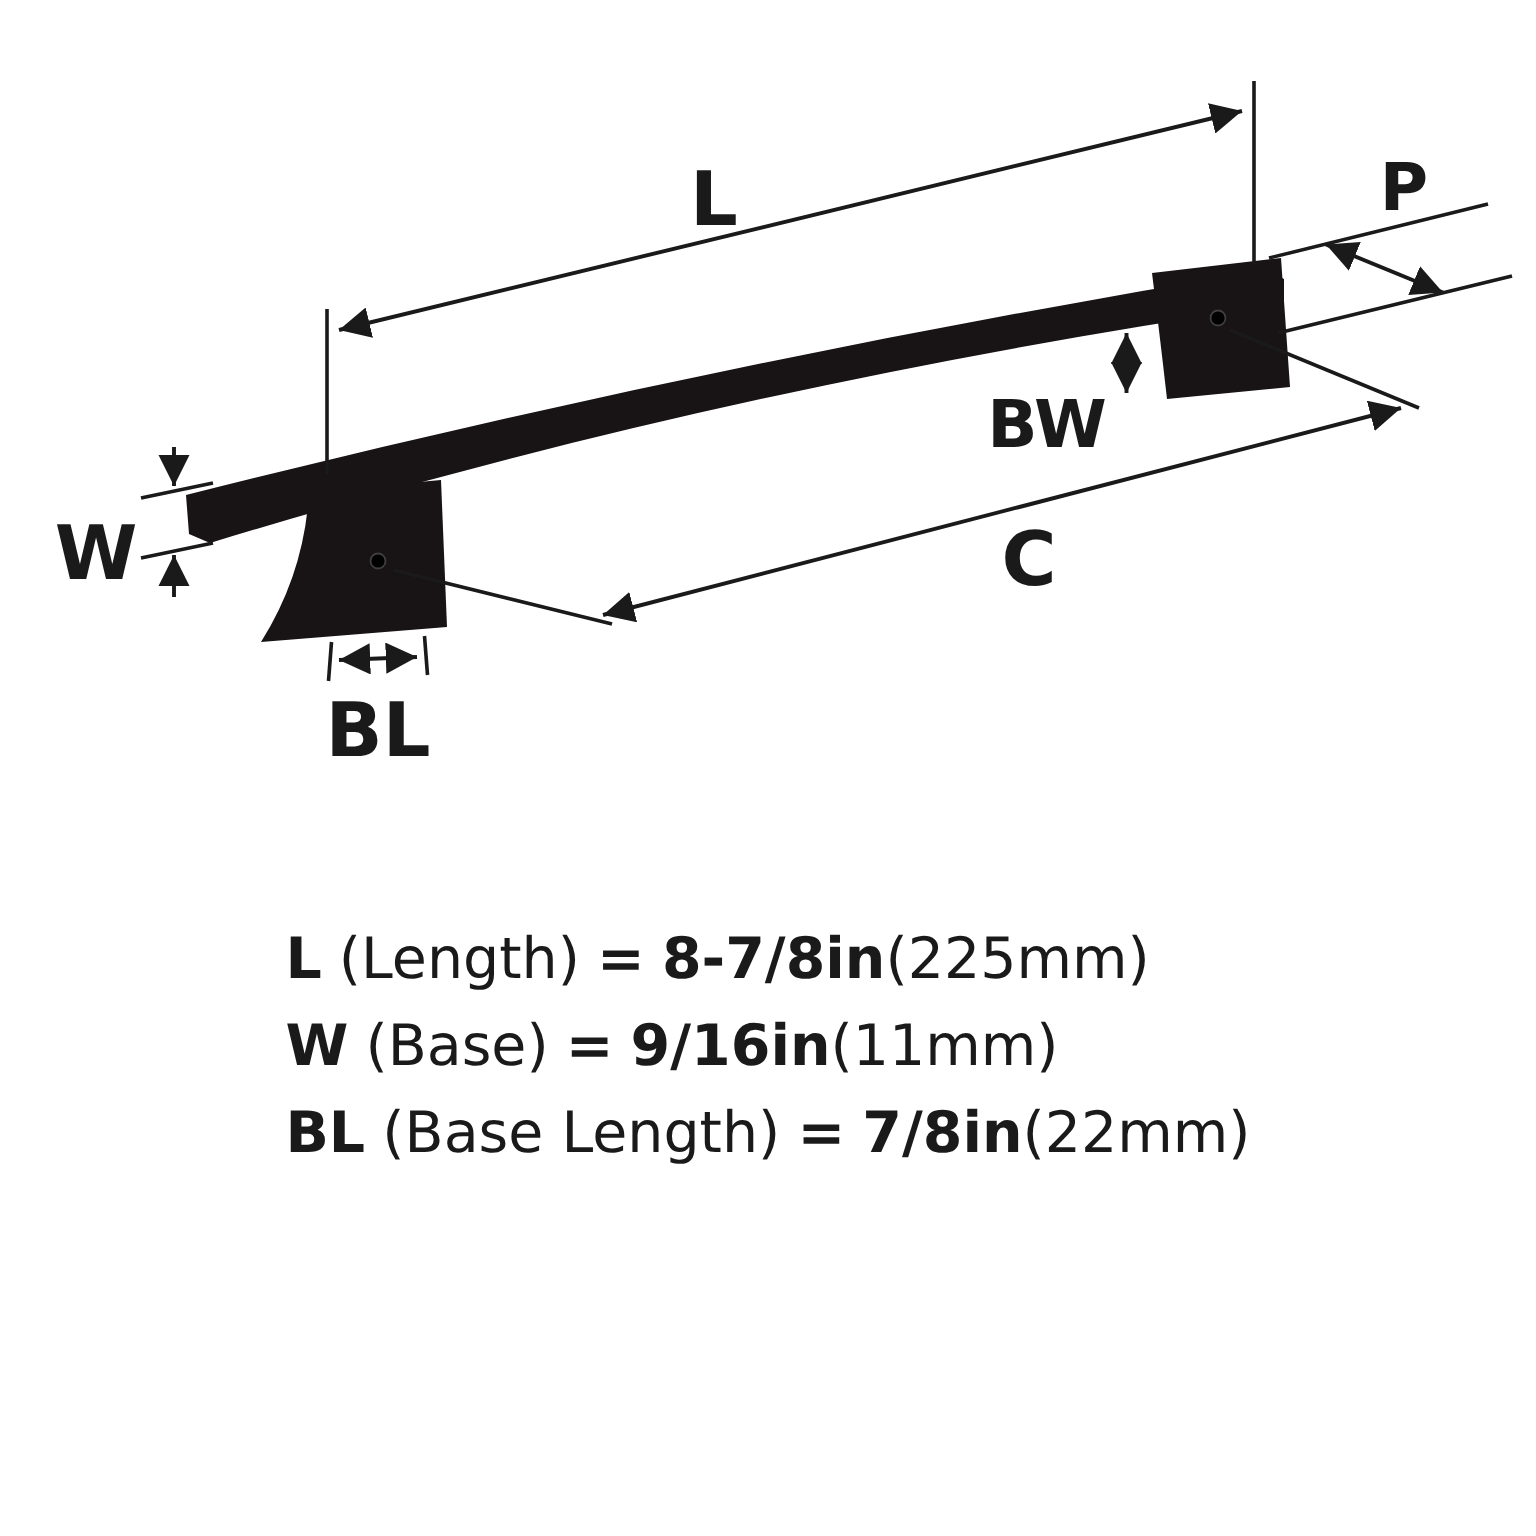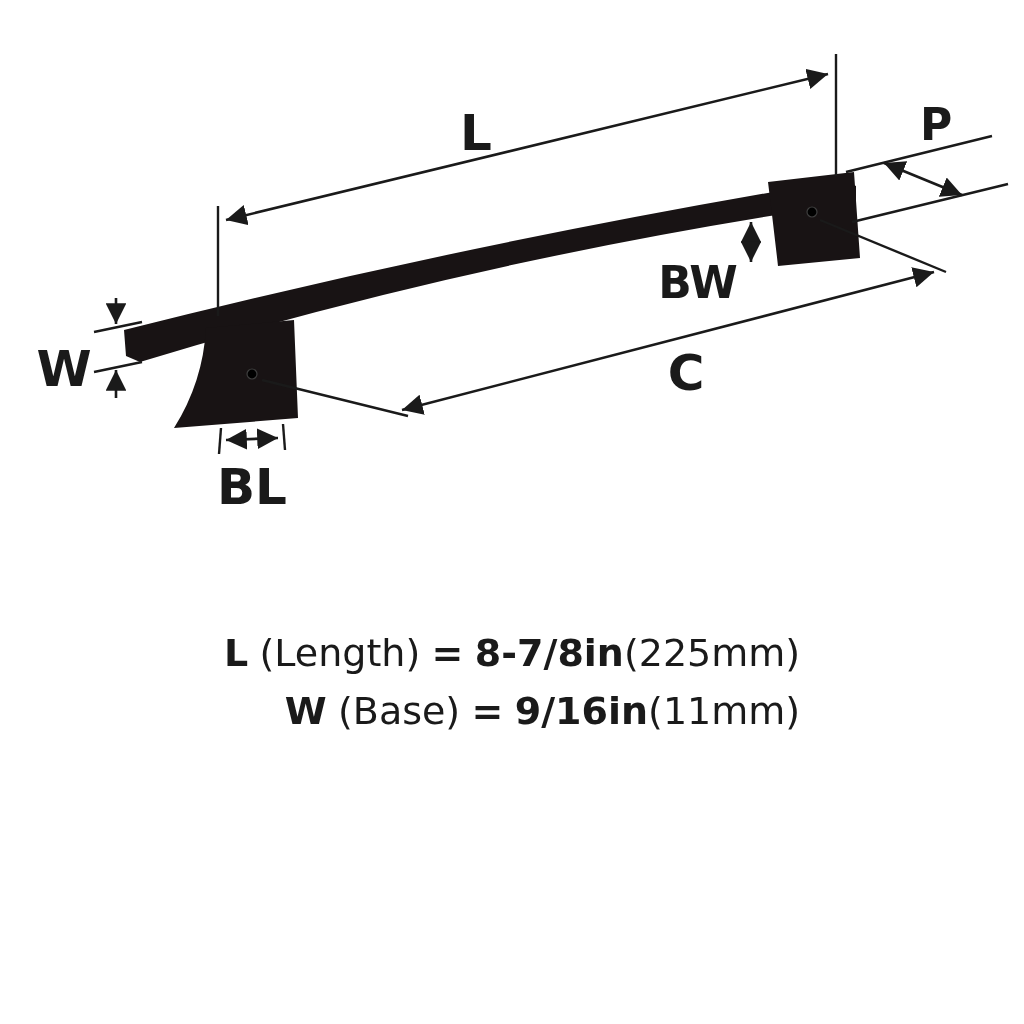--- a/index.html
+++ b/index.html
@@ -4,21 +4,21 @@
 <style>
   html,body{margin:0;padding:0;background:#ffffff;}
   body{width:1024px;height:1024px;overflow:hidden;font-family:"DejaVu Sans",sans-serif;}
   .page{width:1024px;height:1024px;background:#ffffff;display:flex;flex-direction:column;align-items:center;}
   .diagram-wrap{width:1024px;height:566px;flex:0 0 auto;}
   svg{display:block;}
   .dim{stroke:#1a1a1a;stroke-width:2.6;fill:none;}
   .dimthin{stroke:#1a1a1a;stroke-width:2.4;fill:none;}
   .dimlabel{fill:#1a1a1a;font-weight:700;font-family:"DejaVu Sans",sans-serif;}
   .hole{stroke:#3f3f3f;stroke-width:1.2;}
-  .specs{margin-top:58px;text-align:right;color:#1a1a1a;}
+  .specs{margin-top:44px;text-align:left;color:#1a1a1a;}
   .spec-line{font-size:38px;line-height:58px;white-space:nowrap;}
   .sb{font-weight:700;}
   .sd{font-weight:400;margin-left:.30em;}
   .se{font-weight:700;margin-left:.30em;}
   .sv{font-weight:700;margin-left:.30em;}
   .sm{font-weight:400;margin-left:0;}
 </style>
 </head>
 <body>
 
@@ -83,15 +83,18 @@
     </svg>
   </div>
 
   <div class="specs">
     <div class="spec-line">
       <span class="sb">L</span><span class="sd">(Length)</span><span class="se">=</span><span class="sv">8-7/8in</span><span class="sm">(225mm)</span>
     </div>
     <div class="spec-line">
       <span class="sb">W</span><span class="sd">(Base)</span><span class="se">=</span><span class="sv">9/16in</span><span class="sm">(11mm)</span>
     </div>
+    <div class="spec-line">
+      <span class="sb">BL</span><span class="sd">(Base Length)</span><span class="se">=</span><span class="sv">7/8in</span><span class="sm">(22mm)</span>
+    </div>
   </div>
 
 </div>
 
 </body></html>

